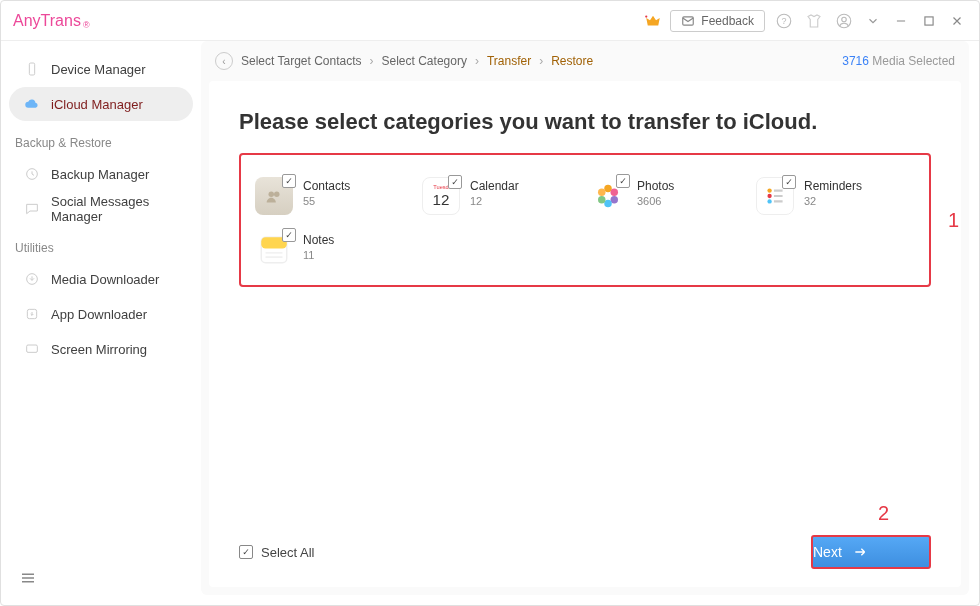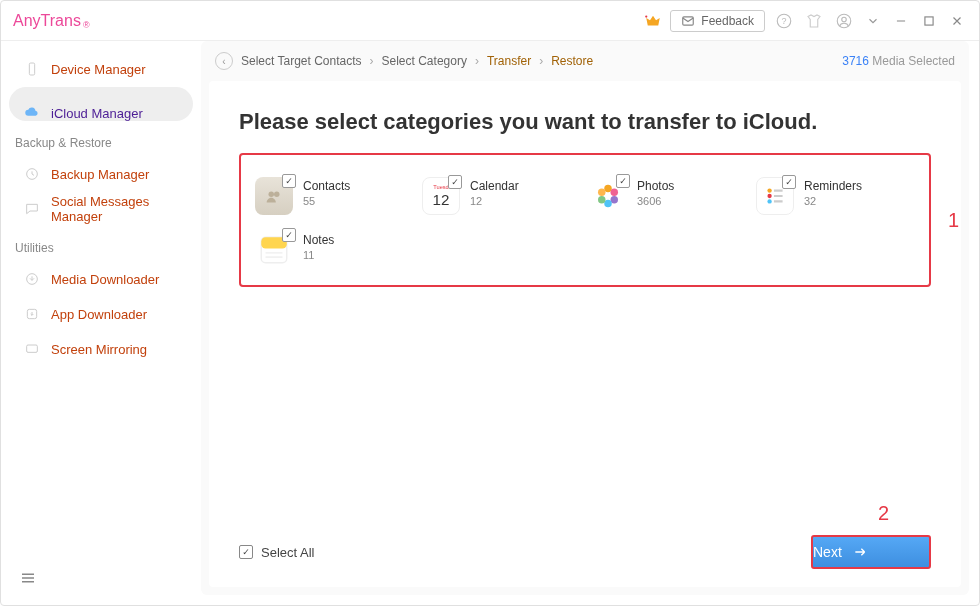--- a/index.html
+++ b/index.html
@@ -66,27 +66,26 @@
 }
 .nav-item {
   display: flex;
   align-items: center;
   gap: 10px;
   height: 34px;
   padding: 0 14px;
   margin: 1px 8px;
   border-radius: 18px;
   font-size: 13px;
-  color: #c2410c;
+  color: #404040;
   cursor: pointer;
 }
 .nav-item.active {
   background: #eee;
-  color: #4c1d95;
-  align-items: flex-end;
+  color: #7f1d1d;
 }
 .nav-icon { width: 18px; height: 18px; display: inline-flex; align-items: center; justify-content: center; flex-shrink: 0; }
 .section-head {
   font-size: 12px;
   color: #888;
   padding: 14px 14px 6px;
 }
 .hamburger {
   position: absolute;
   left: 16px;

